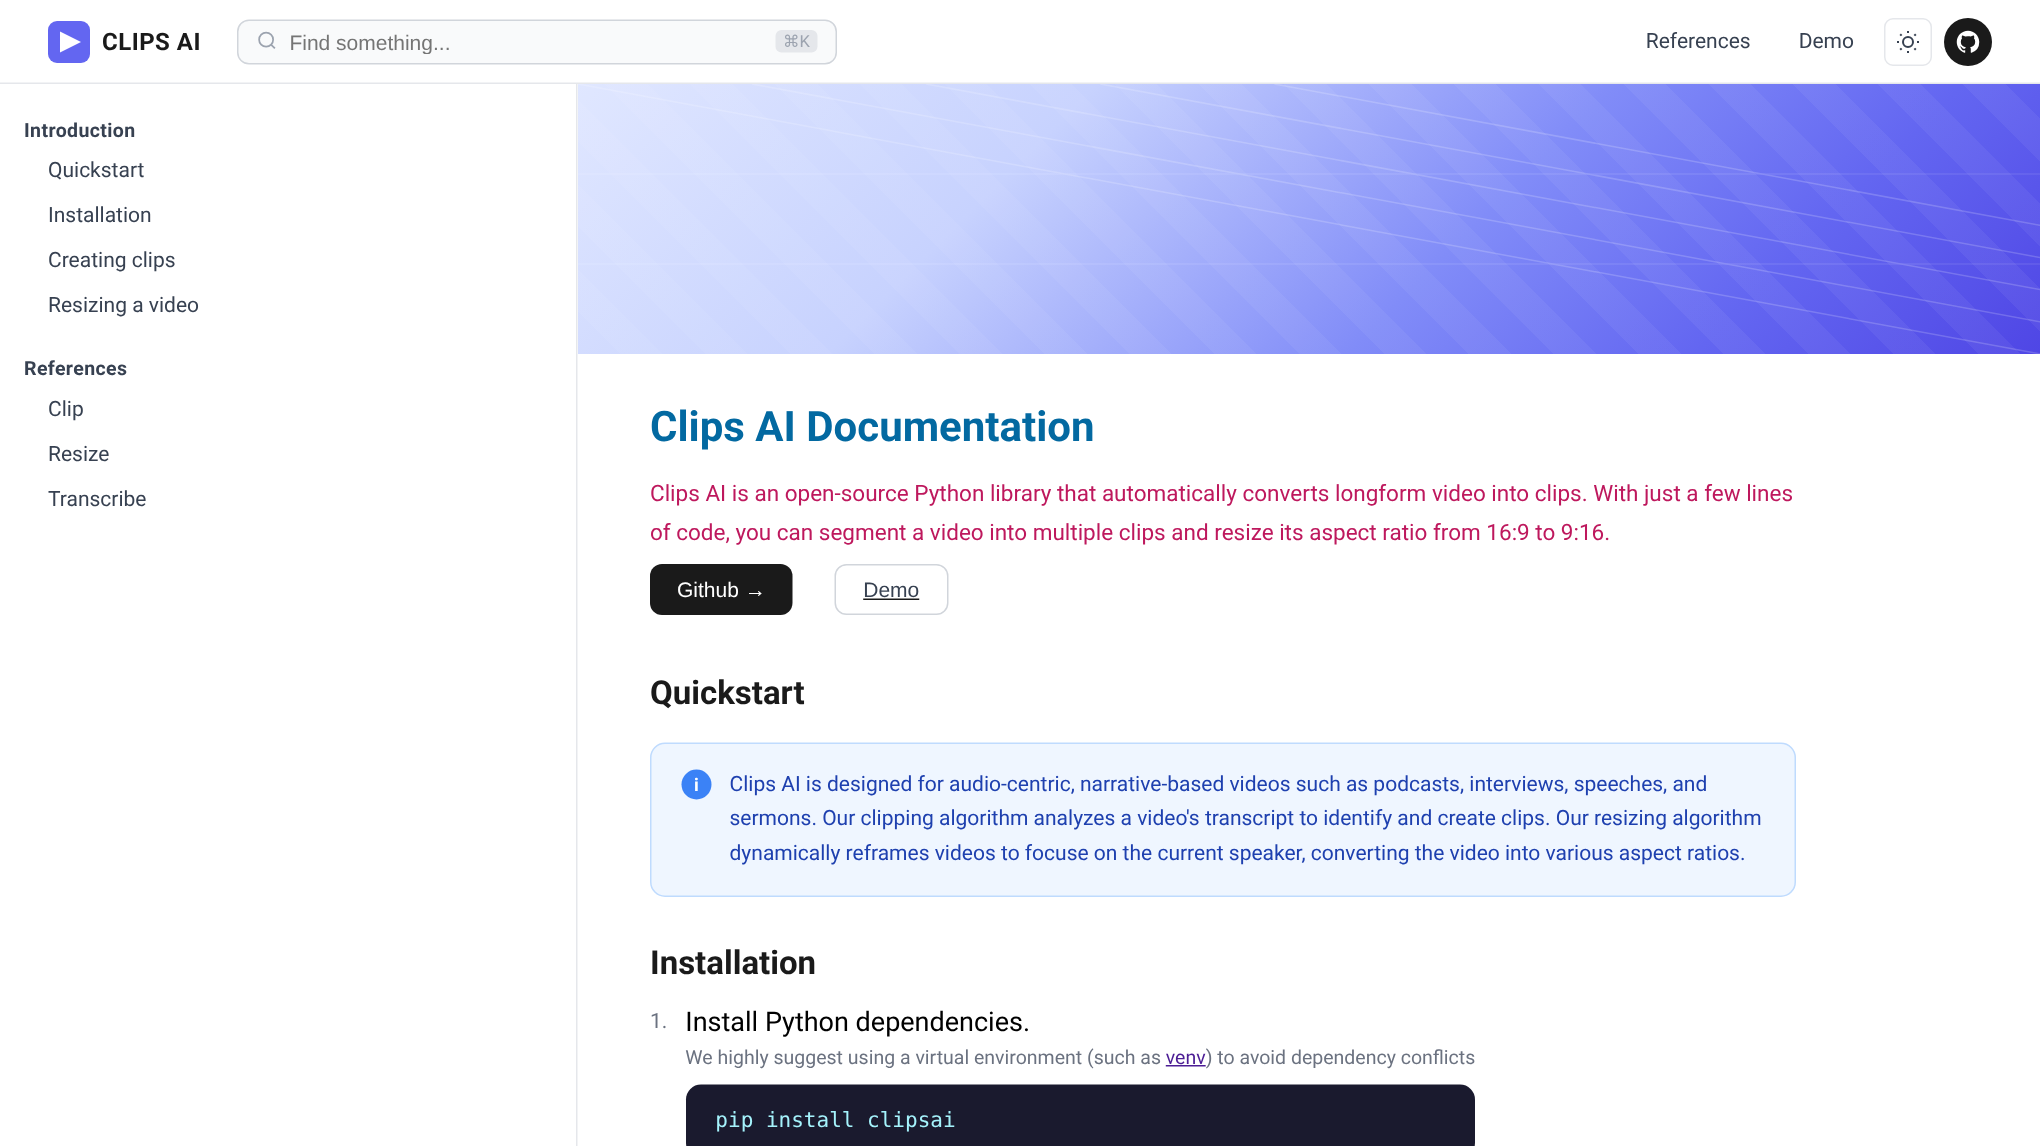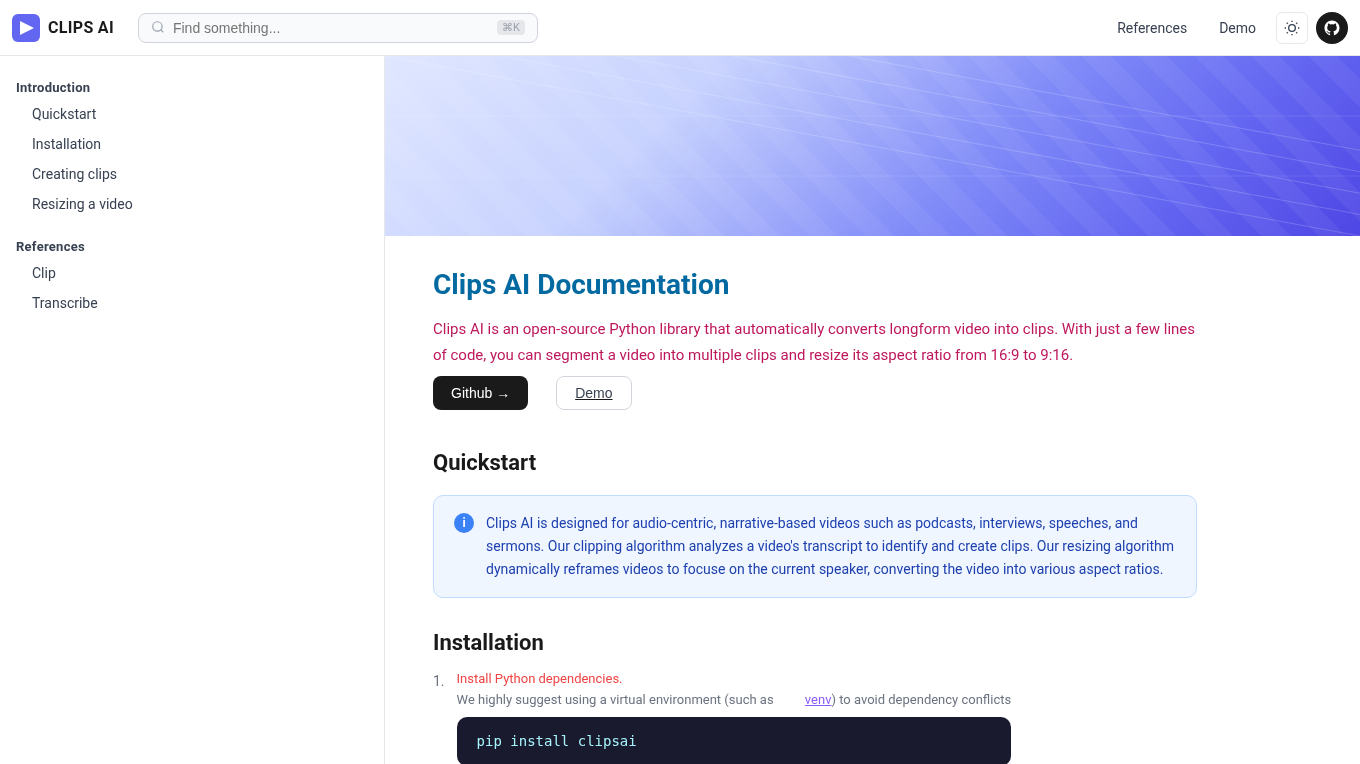--- a/index.html
+++ b/index.html
@@ -13,21 +13,21 @@
       overflow: hidden;
     }
 
     
     .topnav {
       height: 56px;
       background: #fff;
       border-bottom: 1px solid #e5e7eb;
       display: flex;
       align-items: center;
-      padding: 0 12px;
+      padding: 0 32px;
       gap: 16px;
       flex-shrink: 0;
       z-index: 10;
     }
     .logo-area {
       display: flex;
       align-items: center;
       gap: 8px;
       flex-shrink: 0;
     }
@@ -269,33 +269,32 @@
       margin-bottom: 16px;
     }
     .step-num {
       font-size: 14px;
       color: #6b7280;
       flex-shrink: 0;
       padding-top: 2px;
     }
     .step-content {}
     .step-label {
-      font-size: 13px;
-      color: #ef4444;
+      font-size: 18px;
+      color: #000000;
       margin-bottom: 6px;
     }
     .step-note {
       font-size: 13px;
       color: #6b7280;
       margin-bottom: 10px;
     }
     .step-note a {
-      color: #8b5cf6;
+      color: #4c1d95;
       text-decoration: underline;
-      margin-left: 28px;
     }
 
     .code-block {
       background: #1a1a2e;
       border-radius: 10px;
       padding: 16px 20px;
       font-family: 'Courier New', monospace;
       font-size: 14px;
       color: #e2e8f0;
     }
@@ -365,20 +364,23 @@
     <div class="sidebar-item">
       <span>Resizing a video</span>
     </div>
 
     <div class="sidebar-section-title" style="margin-top:12px;">References</div>
 
     <div class="sidebar-item">
       <span>Clip</span>
     </div>
     <div class="sidebar-item">
+      <span>Resize</span>
+    </div>
+    <div class="sidebar-item">
       <span>Transcribe</span>
     </div>
   </aside>
 
   <main class="content">
 
     <div class="hero-banner">
       <div class="hero-overlay"></div>
 
       <svg style="position:absolute;inset:0;width:100%;height:100%;opacity:0.18" viewBox="0 0 840 180" preserveAspectRatio="none">

